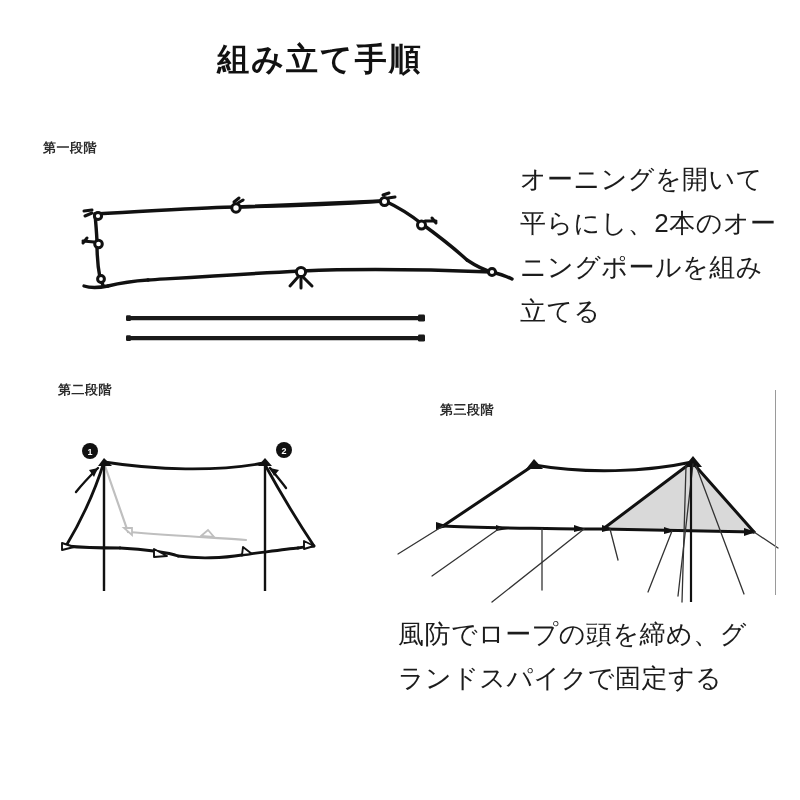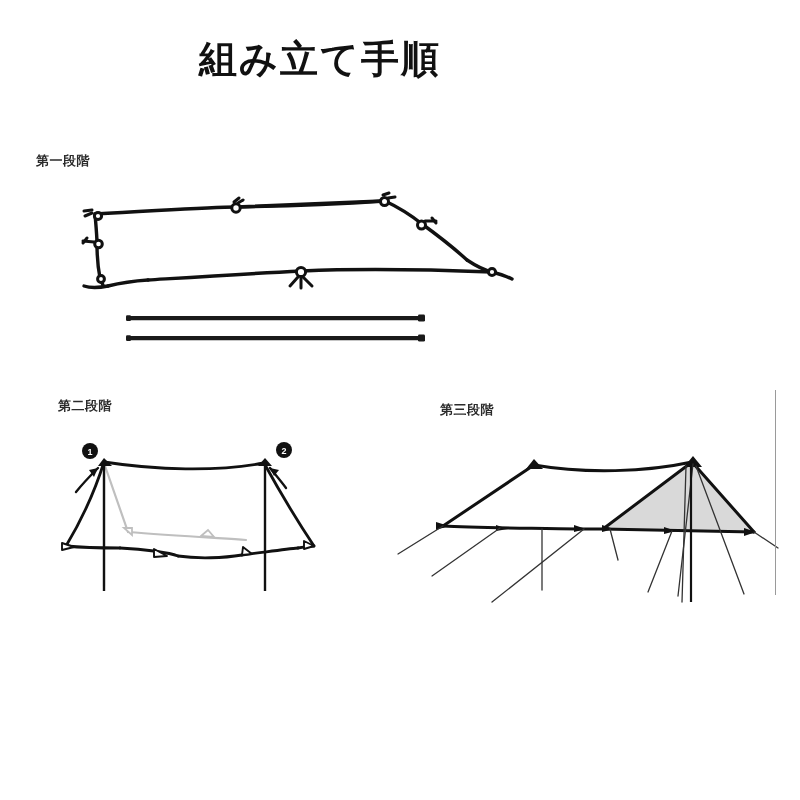--- a/index.html
+++ b/index.html
@@ -23,39 +23,39 @@
     width: 800px;
     height: 800px;
   }
 
   
   .page-title {
     position: absolute;
     left: 0; top: 36px;
     width: 640px;
     text-align: center;
-    font-size: 38px;
+    font-size: 32px;
     line-height: 46px;
     font-weight: 700;
     letter-spacing: 2px;
     color: #111111;
   }
 
   
   .step-label {
     position: absolute;
     font-size: 13px;
     line-height: 16px;
     font-weight: 700;
     color: #2b2b2b;
     letter-spacing: 0.5px;
     white-space: nowrap;
   }
-  #step1-label { left: 36px; top: 140px; margin-top: 13px; }
-  #step2-label { left: 58px; top: 398px; }
+  #step1-label { left: 43px; top: 140px; }
+  #step2-label { left: 58px; top: 382px; }
   #step3-label { left: 440px; top: 402px; text-align: center; }
 
   
   .caption {
     position: absolute;
     font-size: 26px;
     line-height: 44px;
     color: #1c1c1c;
     letter-spacing: 0.5px;
     font-weight: 400;
@@ -164,20 +164,21 @@
       <rect x="88" y="136" width="294" height="4.2" rx="2" fill="#1a1a1a"></rect>
       <rect x="86" y="135.3" width="5" height="5.6" rx="1.2" fill="#1a1a1a"></rect>
       <rect x="378" y="134.6" width="7" height="7" rx="1.4" fill="#1a1a1a"></rect>
 
       <rect x="88" y="156" width="294" height="4.2" rx="2" fill="#1a1a1a"></rect>
       <rect x="86" y="155.3" width="5" height="5.6" rx="1.2" fill="#1a1a1a"></rect>
       <rect x="378" y="154.6" width="7" height="7" rx="1.4" fill="#1a1a1a"></rect>
     </g>
   </svg>
 
+  <div class="caption" id="caption1">オーニングを開いて平らにし、2本のオーニングポールを組み立てる</div>
 
   <div class="step-label" id="step2-label">第二段階</div>
 
   <svg class="figure" id="fig-step2" viewBox="0 0 300 168">
 
     <g fill="none" stroke="#bfbfbf" stroke-width="2.2" stroke-linecap="round" stroke-linejoin="round">
       <path d="M58,27 L82,96"></path>
       <path d="M82,96 C120,99 170,102 200,104"></path>
 
       <path d="M58,27 L58,150"></path>
@@ -288,14 +289,15 @@
       <path d="M358,96 L382,112"></path>
     </g>
 
     <g stroke="#111111" stroke-width="2.2" stroke-linecap="butt">
       <path d="M295,28 L295,166"></path>
     </g>
   </svg>
 
   <div id="right-rule"></div>
 
+  <div class="caption" id="caption3">風防でロープの頭を締め、グランドスパイクで固定する</div>
 
 </div>
 
 </body></html>

